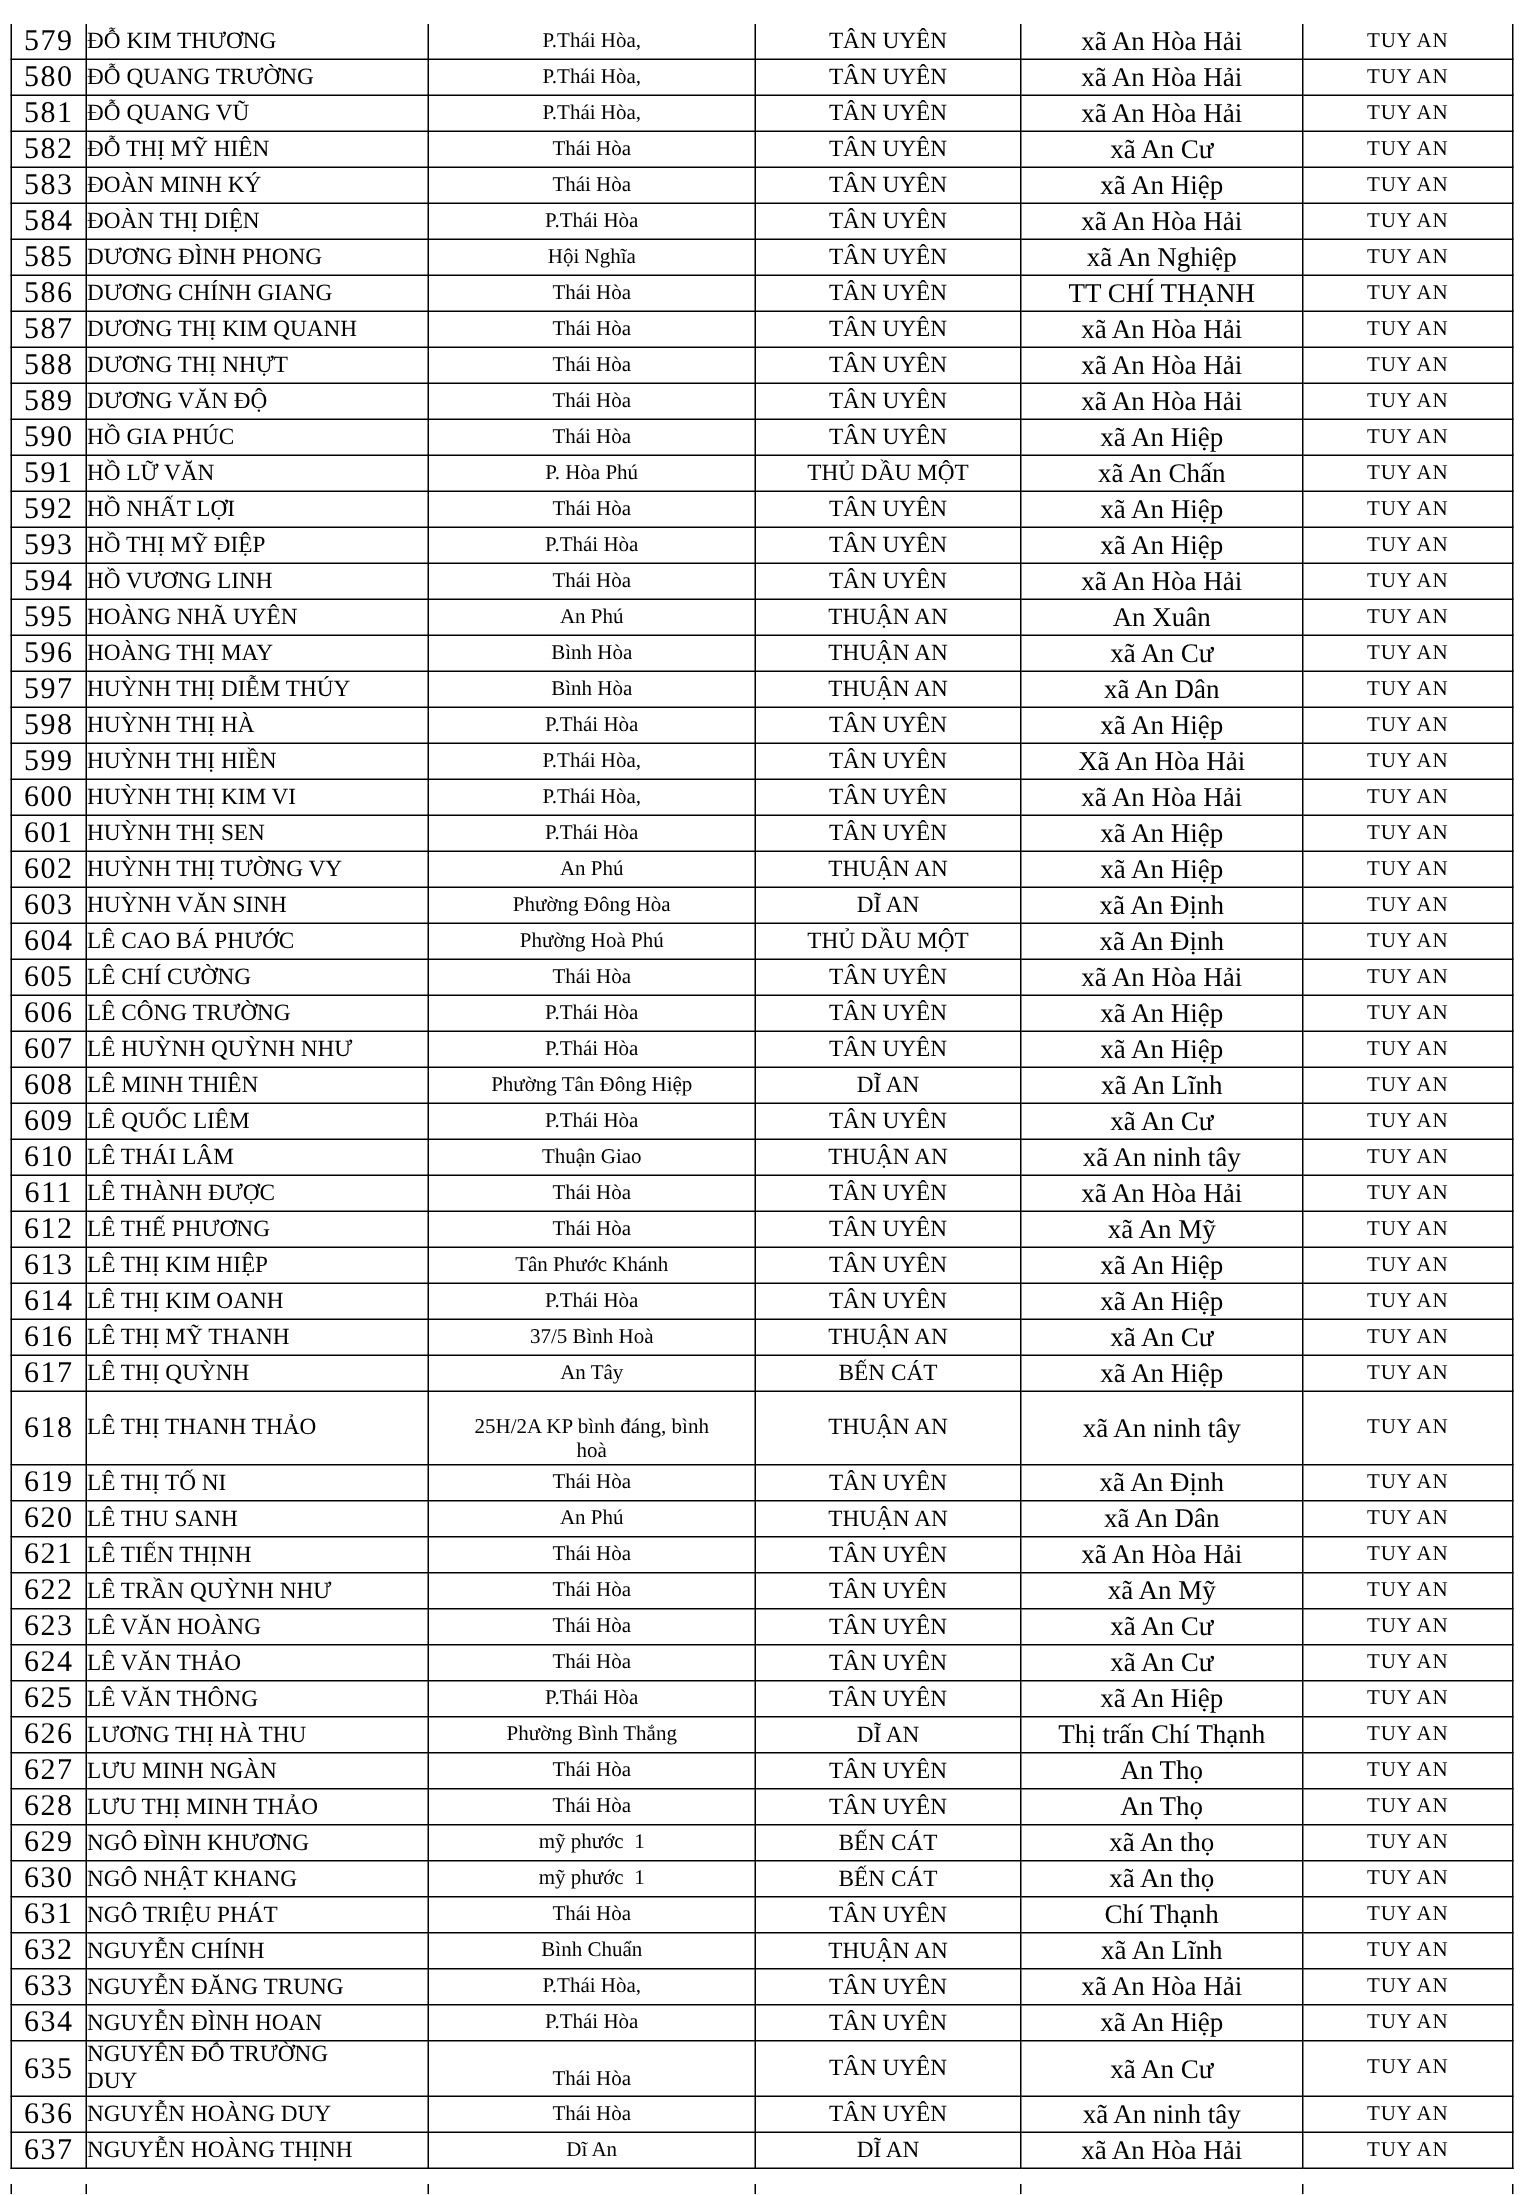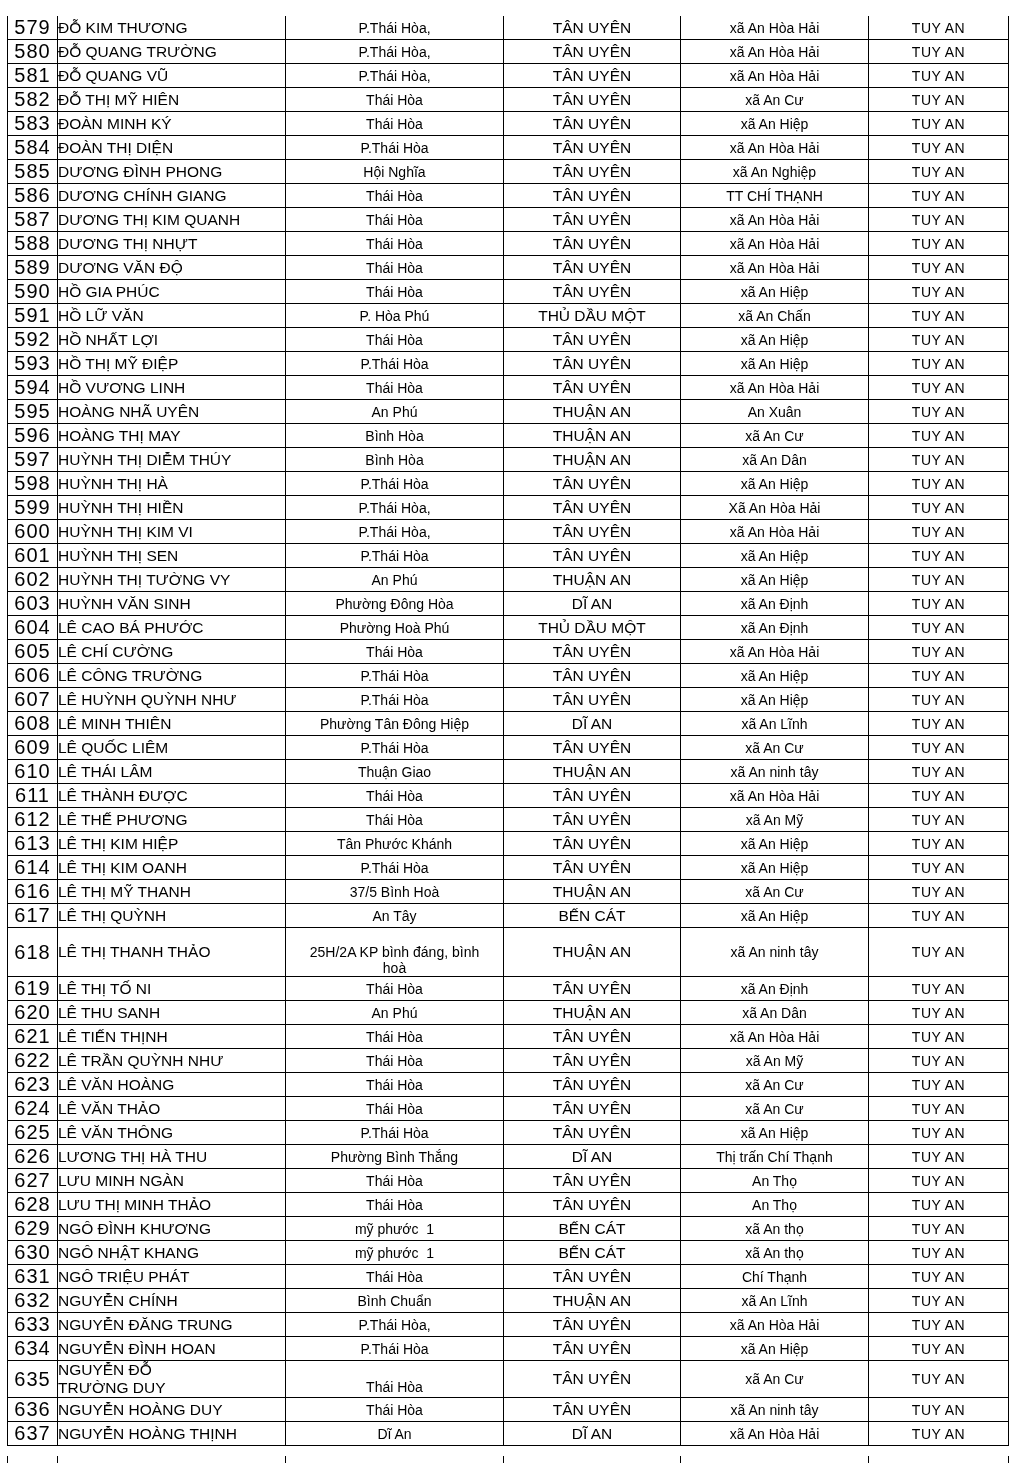--- a/index.html
+++ b/index.html
@@ -2,21 +2,21 @@
 <html><head>
 <meta charset="utf-8">
 <style>
   html, body { margin: 0; padding: 0; background: #ffffff; }
   .canvas {
     position: relative;
     width: 1016px;
     height: 1463px;
     background: #ffffff;
     overflow: hidden;
-    font-family: Liberation Sans, sans-serif;
+    font-family: Liberation Serif, serif;
     color: #000000;
   }
   table.roster {
     position: absolute;
     left: 7px;
     top: 16px;
     width: 1001px;
     border-collapse: collapse;
     table-layout: fixed;
   }
@@ -28,21 +28,21 @@
     overflow: hidden;
   }
   
   table.roster tr:first-child td { border-top: none; }
   tr.tall td { height: 34px; }
 
   td.c-stt      { font-size: 20px; text-align: center; letter-spacing: 1px; }
   td.c-name     { font-size: 15.5px; text-align: left; padding-left: 10px; }
   td.c-ward     { font-size: 14px; text-align: center; }
   td.c-city     { font-size: 15.5px; text-align: center; }
-  td.c-commune  { font-size: 14px; text-align: center; }
+  td.c-commune  { font-size: 18px; text-align: center; }
   td.c-district { font-size: 14px; text-align: center; letter-spacing: 0.5px; }
 
   td .cell-text { display: inline; }
   .c-ward .cell-text { white-space: pre-wrap; margin-top: 16px; }
   tr.tall .wrap-name { display: inline-block; max-width: 165px; }
   tr.tall .wrap-ward { display: inline-block; max-width: 178px; }
 
   
   .stub {
     position: absolute;

